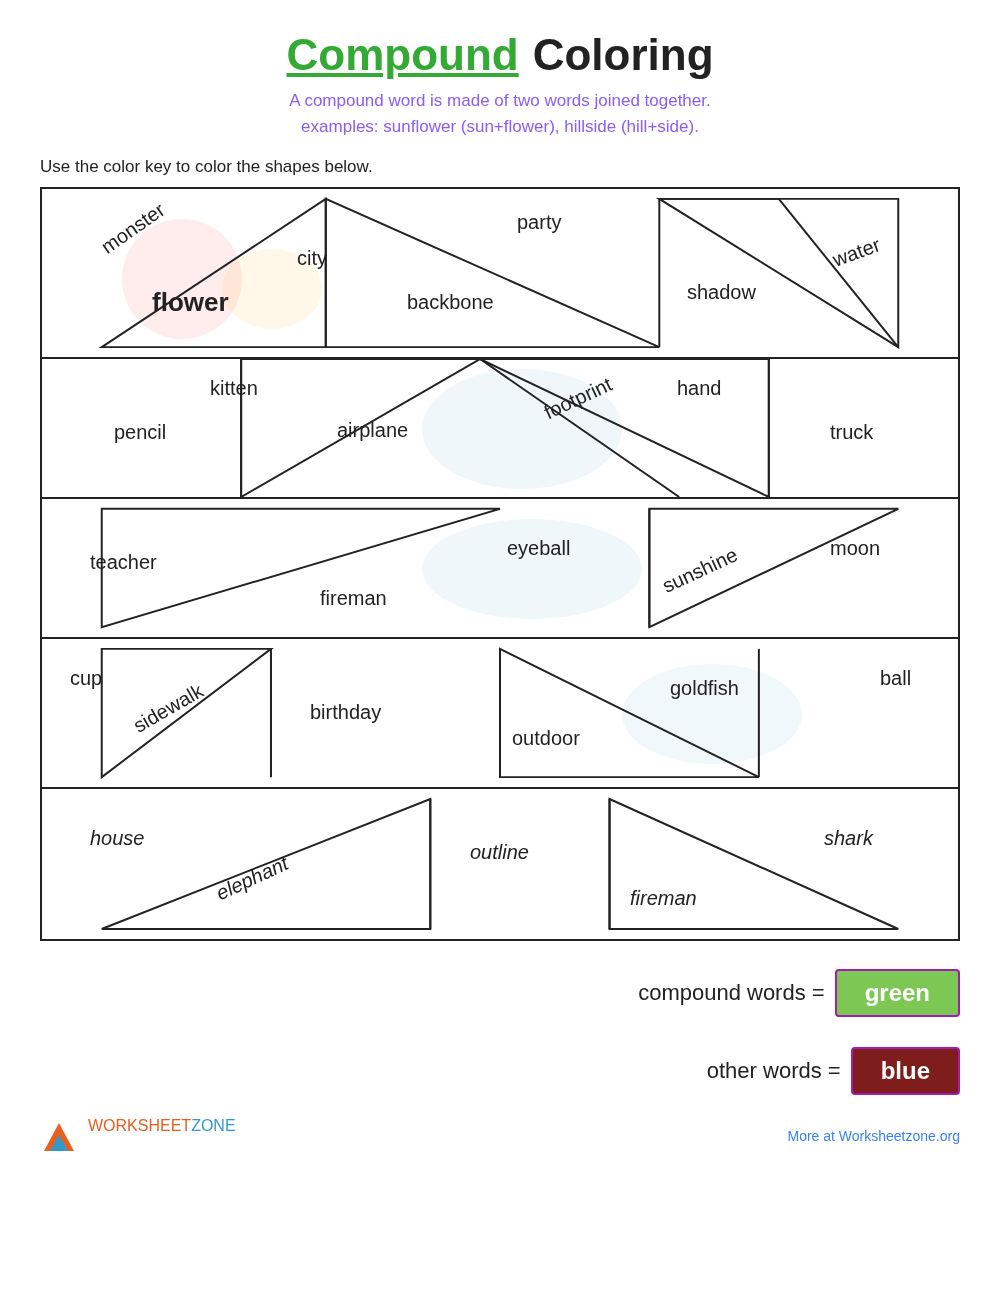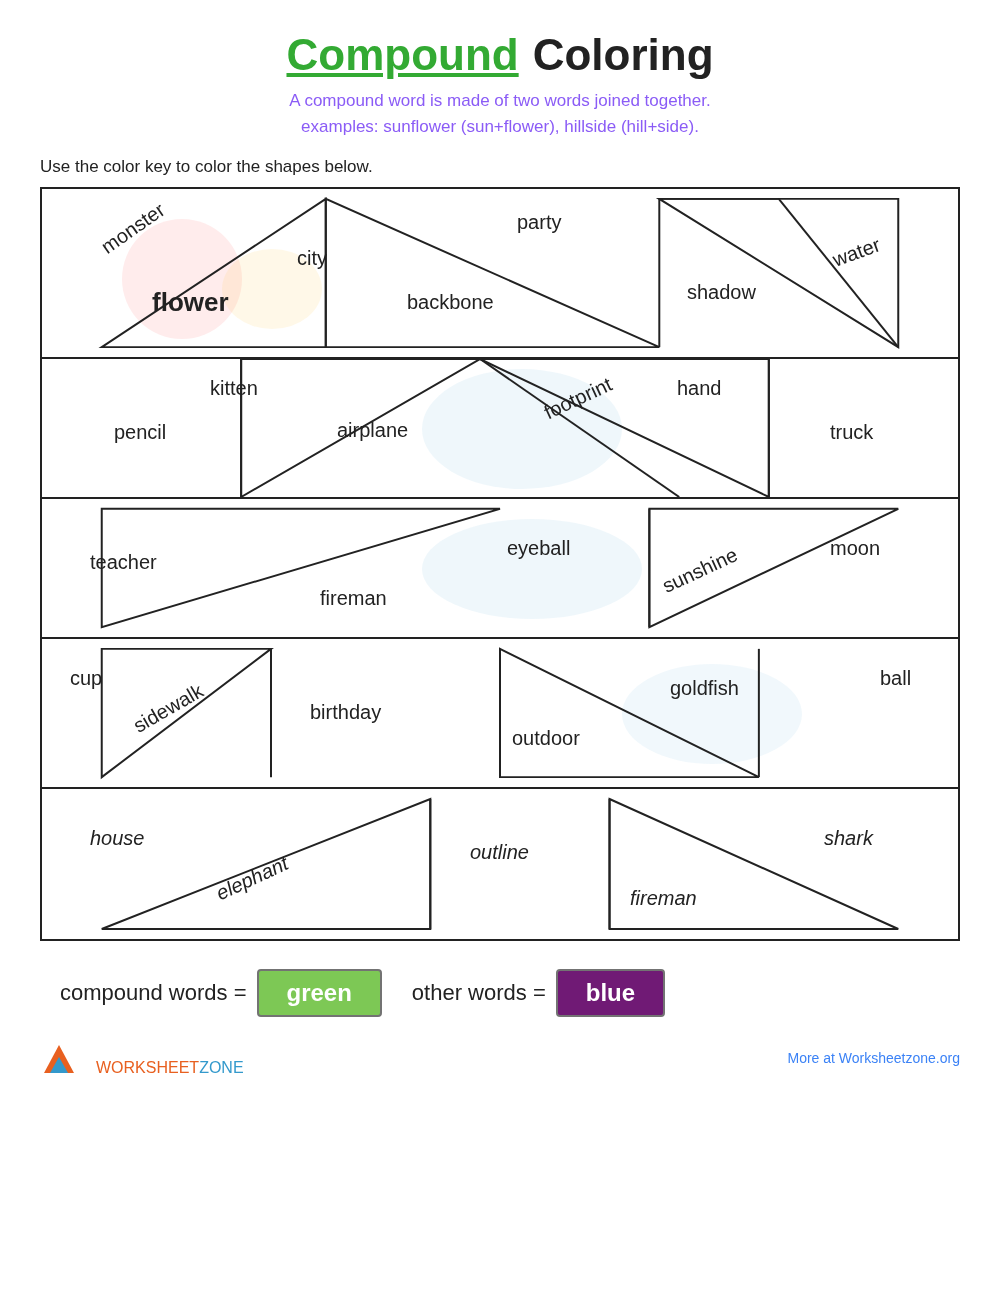--- a/index.html
+++ b/index.html
@@ -89,62 +89,63 @@
     .word {
       position: absolute;
       font-size: 20px;
       color: #222;
       font-family: Arial, sans-serif;
     }
 
     
     .color-key {
       display: flex;
-      align-items: flex-start;
+      align-items: flex-end;
       gap: 30px;
       margin-top: 28px;
       width: 100%;
       justify-content: flex-start;
       padding-left: 20px;
+      flex-direction: column;
     }
     .key-item {
       display: flex;
       align-items: center;
       gap: 10px;
       font-size: 22px;
       color: #222;
     }
     .key-box {
       padding: 8px 28px;
       font-size: 24px;
       font-weight: bold;
       border-radius: 4px;
-      border: 2px solid #737373;
+      border: 2px solid #a21caf;
     }
     .key-green {
       background: #7dc855;
       color: #fff;
     }
     .key-blue {
-      background: #701a75;
+      background: #7f1d1d;
       color: #fff;
     }
 
     
     .footer {
       display: flex;
       align-items: center;
       justify-content: space-between;
       width: 100%;
       margin-top: 22px;
     }
     .logo {
       display: flex;
-      align-items: flex-end;
-      gap: 18px;
+      align-items: flex-start;
+      gap: 10px;
     }
     .logo-worksheet { color: #e86020; }
     .logo-zone { color: #3399cc; }
     .footer-link {
       font-size: 14px;
       color: #3b82f6;
     }
 
     
     .rotated-neg30 { transform: rotate(-30deg); display: inline-block; }

